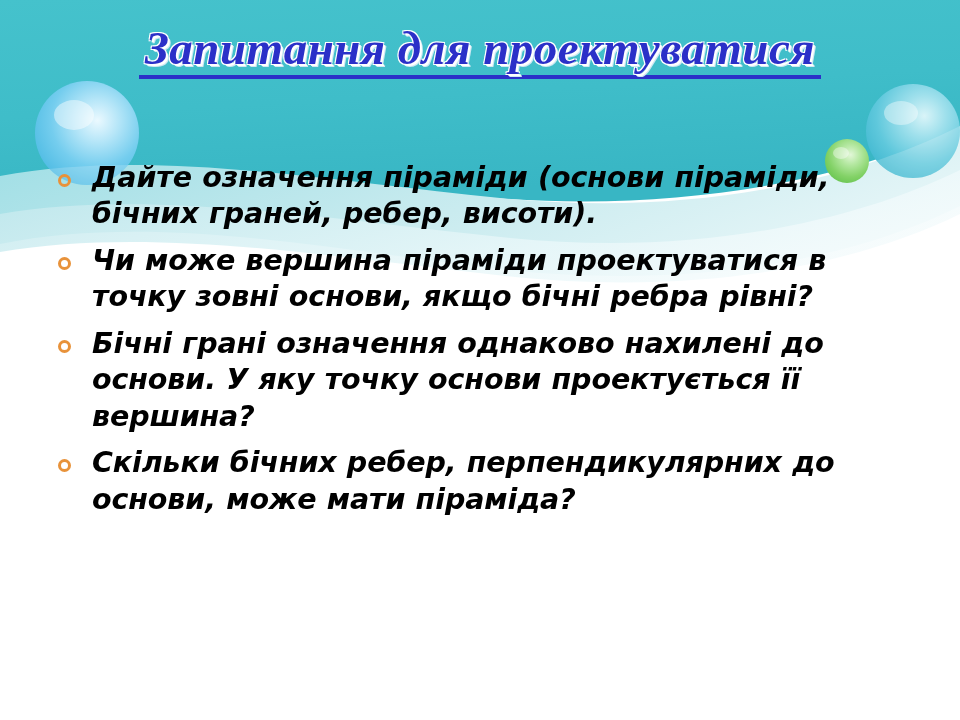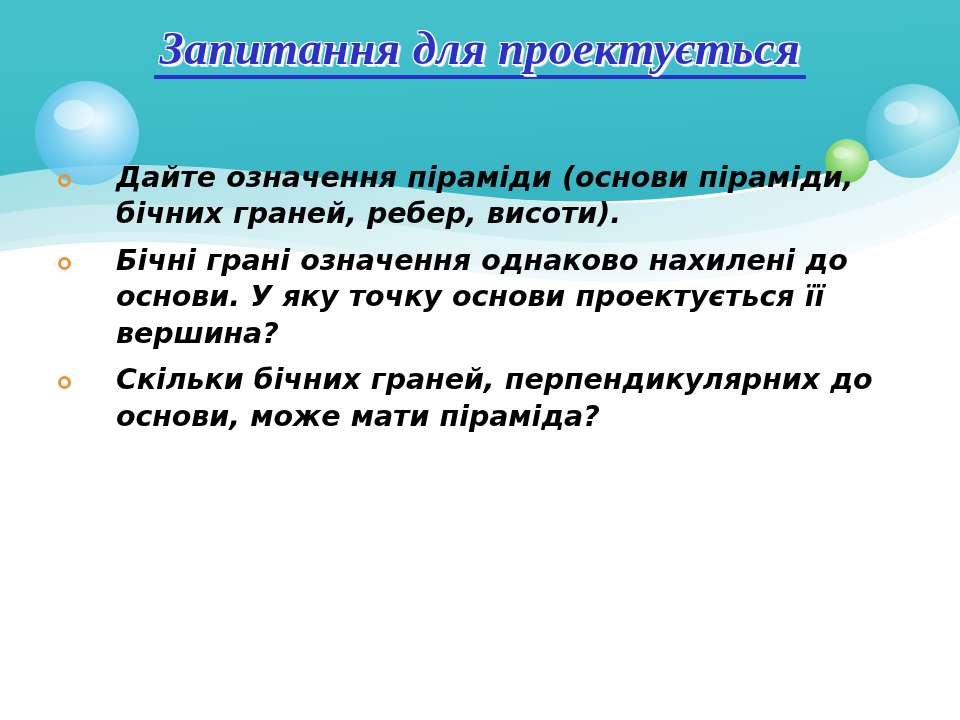--- a/index.html
+++ b/index.html
@@ -91,21 +91,20 @@
   .bullet-text {
     flex: 1 1 auto;
     font-family: "DejaVu Sans", "Liberation Sans", sans-serif;
     font-weight: bold;
     font-style: italic;
     font-size: 28.5px;
     line-height: 1.28;
     color: #000000;
     letter-spacing: -0.1px;
     word-spacing: 0.5px;
-    margin-left: 24px;
   }
 </style>
 </head>
 <body>
 
 <div id="slide">
 
   <svg class="bg-layer" viewBox="0 0 960 720" preserveAspectRatio="none" xmlns="http://www.w3.org/2000/svg">
     <defs>
       <linearGradient id="tealTop" x1="0" y1="0" x2="0.25" y2="1">
@@ -168,31 +167,35 @@
     <circle cx="847" cy="161" r="22" fill="url(#sphGreen)"></circle>
     <ellipse cx="841" cy="153" rx="8" ry="6" fill="#ffffff" opacity="0.40"></ellipse>
 
     <g clip-path="url(#bandClip)">
       <circle cx="87" cy="133" r="52" fill="#ffffff" opacity="0.18"></circle>
       <circle cx="913" cy="131" r="47" fill="#ffffff" opacity="0.18"></circle>
     </g>
   </svg>
 
   <div class="title-wrap">
-    <span class="title-text">Запитання для проектується</span>
+    <span class="title-text">Запитання для проектуватися</span>
   </div>
 
   <ul class="body-list">
     <li class="bullet-item">
       <span class="bullet-marker"></span>
       <span class="bullet-text">Дайте означення піраміди (основи піраміди, бічних граней, ребер, висоти).</span>
     </li>
     <li class="bullet-item">
       <span class="bullet-marker"></span>
+      <span class="bullet-text">Чи може вершина піраміди проектуватися в точку зовні основи, якщо бічні ребра рівні?</span>
+    </li>
+    <li class="bullet-item">
+      <span class="bullet-marker"></span>
       <span class="bullet-text">Бічні грані означення однаково нахилені до основи. У яку точку основи проектується її вершина?</span>
     </li>
     <li class="bullet-item">
       <span class="bullet-marker"></span>
-      <span class="bullet-text">Скільки бічних граней, перпендикулярних до основи, може мати піраміда?</span>
+      <span class="bullet-text">Скільки бічних ребер, перпендикулярних до основи, може мати піраміда?</span>
     </li>
   </ul>
 
 </div>
 
 </body></html>

